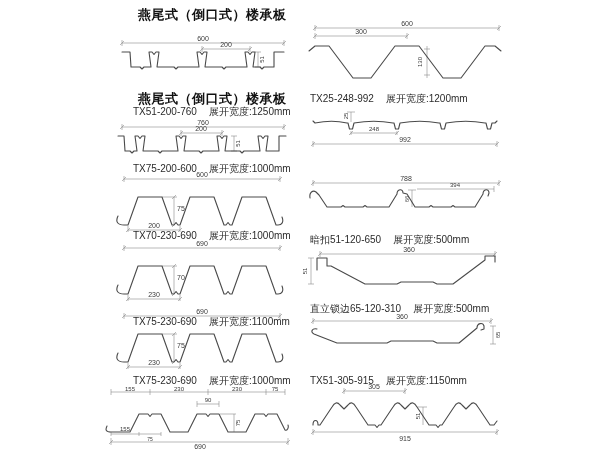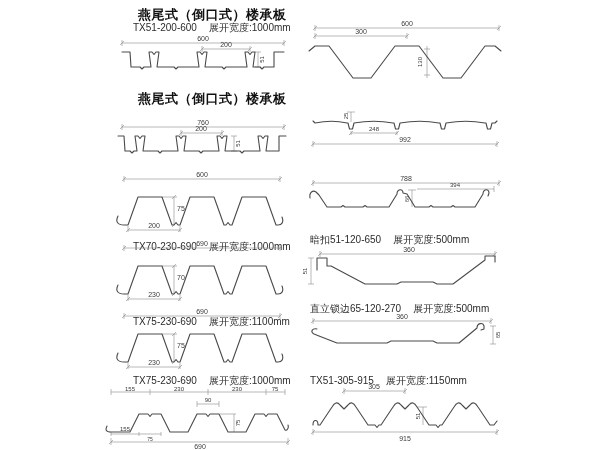--- a/index.html
+++ b/index.html
@@ -17,55 +17,58 @@
   .t6{font-size:6px;text-anchor:middle;}
   .t5{font-size:5px;text-anchor:middle;}
   .tl{font-size:7px;text-anchor:start;}
 </style>
 </head>
 <body>
 
 <div id="canvas">
 
   <div class="sec hdr" style="left:138px;top:6px;">燕尾式（倒口式）楼承板</div>
-  <div class="sec sub" style="left:133px;top:21px;">
-    <span class="model">TX51-200-600</span><span>展开宽度:1000mm</span>
-  </div>
   <svg style="left:112px;top:36px;" width="185" height="42" viewBox="0 0 185 42">
     <path class="d" d="M10,4 V10 M172,4 V10 M10,7 H172 M8,9 l4,-4 M170,9 l4,-4"></path>
     <text class="t" x="91" y="5">600</text>
     <path class="d" d="M90,10 V16 M138,10 V16 M90,13 H138 M88,15 l4,-4 M136,15 l4,-4"></path>
     <text class="t" x="114" y="11">200</text>
     <path class="d" d="M143,16 H149 M143,31 H149 M146,16 V31"></path>
     <text class="t6" transform="rotate(-90 152 23.5)" x="152" y="23.5">51</text>
     <path class="p" d="M10,16 H18 L19,31 H28 l2,2 l2,-2 H39 L37,16 H40 l2,2.5 l2,-2.5 H47 L45,31 H62 l2,2 l2,-2 H87 L85,16 H88 l2,2.5 l2,-2.5 H95 L93,31 H110 l2,2 l2,-2 H135 L133,16 H136 l2,2.5 l2,-2.5 H143 L141,31 H148 l2,2 l2,-2 H162 V16 H172"></path>
   </svg>
 
   <div class="sec hdr" style="left:138px;top:90px;">燕尾式（倒口式）楼承板</div>
+  <div class="sec sub" style="left:133px;top:105px;">
+    <span class="model">TX51-200-760</span><span>展开宽度:1250mm</span>
+  </div>
   <svg style="left:112px;top:120px;" width="185" height="42" viewBox="0 0 185 42">
     <path class="d" d="M10,4 V10 M172,4 V10 M10,7 H172 M8,9 l4,-4 M170,9 l4,-4"></path>
     <text class="t" x="91" y="5">760</text>
     <path class="d" d="M69,10 V16 M110,10 V16 M69,13 H110 M67,15 l4,-4 M108,15 l4,-4"></path>
     <text class="t" x="89" y="11">200</text>
     <path class="d" d="M119,16 H125 M119,31 H125 M122,16 V31"></path>
     <text class="t6" transform="rotate(-90 128 23.5)" x="128" y="23.5">51</text>
     <path class="p" d="M6,16 H12 L13,31 H18 l2,2 l2,-2 H25 L23,16 H26 l2,2.5 l2,-2.5 H33 L31,31 H46 l2,2 l2,-2 H66 L64,16 H67 l2,2.5 l2,-2.5 H74 L72,31 H87 l2,2 l2,-2 H107 L105,16 H108 l2,2.5 l2,-2.5 H115 L113,31 H128 l2,2 l2,-2 H148 L146,16 H149 l2,2.5 l2,-2.5 H156 L154,31 H167 V16 H174"></path>
   </svg>
 
+  <div class="sec sub" style="left:133px;top:162px;">
+    <span class="model">TX75-200-600</span><span>展开宽度:1000mm</span>
+  </div>
   <svg style="left:110px;top:172px;" width="185" height="64" viewBox="0 0 185 64">
     <path class="d" d="M14,4 V10 M170,4 V10 M14,7 H170 M12,9 l4,-4 M168,9 l4,-4"></path>
     <text class="t" x="92" y="5">600</text>
     <path class="d" d="M52,25 H67 M64,25 V53 M62,27 l4,-4 M62,55 l4,-4"></path>
     <text class="tl" x="67" y="39">75</text>
     <path class="d" d="M18,54 V60 M70,54 V60 M18,58 H70 M16,60 l4,-4 M68,60 l4,-4"></path>
     <text class="t" x="44" y="56">200</text>
     <path class="p" d="M8,44 C5,50 8,53 14,53 H18 L28,25 H52 L62,53 H64 l2,-2.5 l2,2.5 H70 L80,25 H104 L114,53 H116 l2,-2.5 l2,2.5 H122 L132,25 H156 L166,53 H168 C172,53 174,50 172,45"></path>
   </svg>
 
-  <div class="sec sub" style="left:133px;top:240px;">
+  <div class="sec sub" style="left:133px;top:229px;">
     <span class="model">TX70-230-690</span><span>展开宽度:1000mm</span>
   </div>
   <svg style="left:110px;top:241px;" width="185" height="64" viewBox="0 0 185 64">
     <path class="d" d="M14,4 V10 M170,4 V10 M14,7 H170 M12,9 l4,-4 M168,9 l4,-4"></path>
     <text class="t" x="92" y="5">690</text>
     <path class="d" d="M52,25 H67 M64,25 V53 M62,27 l4,-4 M62,55 l4,-4"></path>
     <text class="tl" x="67" y="39">70</text>
     <path class="d" d="M18,54 V60 M70,54 V60 M18,58 H70 M16,60 l4,-4 M68,60 l4,-4"></path>
     <text class="t" x="44" y="56">230</text>
     <path class="p" d="M8,44 C5,50 8,53 14,53 H18 L28,25 H52 L62,53 H64 l2,-2.5 l2,2.5 H70 L80,25 H104 L114,53 H116 l2,-2.5 l2,2.5 H122 L132,25 H156 L166,53 H168 C172,53 174,50 172,45"></path>
@@ -108,20 +111,23 @@
   <svg style="left:305px;top:20px;" width="200" height="62" viewBox="0 0 200 62">
     <path class="d" d="M10,5 V11 M194,5 V11 M10,8 H194 M8,10 l4,-4 M192,10 l4,-4"></path>
     <text class="t" x="102" y="6">600</text>
     <path class="d" d="M10,13 V19 M102,13 V19 M10,16 H102 M8,18 l4,-4 M100,18 l4,-4"></path>
     <text class="t" x="56" y="14">300</text>
     <path class="d" d="M122,26 V58 M119,29 h6 M119,55 h6"></path>
     <text class="t6" transform="rotate(-90 117 42)" x="117" y="42">130</text>
     <path class="p" d="M4,31 L10,26 H24 L48,58 H66 L90,26 H114 L138,58 H156 L180,26 H190 L196,31"></path>
   </svg>
 
+  <div class="sec sub" style="left:310px;top:92px;">
+    <span class="model">TX25-248-992</span><span>展开宽度:1200mm</span>
+  </div>
   <svg style="left:305px;top:102px;" width="200" height="48" viewBox="0 0 200 48">
     <path class="d" d="M42,10 H50 M46,10 V20"></path>
     <text class="t6" transform="rotate(-90 43 14)" x="43" y="14">25</text>
     <path class="d" d="M46,29 V33 M92,29 V33 M46,31 H92 M44,33 l4,-4 M90,33 l4,-4"></path>
     <text class="t6" x="69" y="29">248</text>
     <path class="d" d="M8,39 V45 M192,39 V45 M8,42 H192 M6,44 l4,-4 M190,44 l4,-4"></path>
     <text class="t" x="100" y="40">992</text>
     <path class="p" d="M8,19 L10,21 Q27,17.5 42,21 L43,21 L44.5,27 H47.5 L49,21 Q69,17.5 88,21 L89,21 L90.5,27 H93.5 L95,21 Q115,17.5 134,21 L135,21 L136.5,27 H139.5 L141,21 Q161,17.5 180,21 L181,21 L182.5,27 H185.5 L187,21 L190,21 L192,19"></path>
   </svg>
 
@@ -140,21 +146,21 @@
   </div>
   <svg style="left:303px;top:244px;" width="205" height="46" viewBox="0 0 205 46">
     <path class="d" d="M17,7 V13 M192,7 V13 M17,10 H192 M15,12 l4,-4 M190,12 l4,-4"></path>
     <text class="t" x="106" y="8">360</text>
     <path class="d" d="M5,14 H11 M5,40 H11 M8,14 V40"></path>
     <text class="t6" transform="rotate(-90 4 27)" x="4" y="27">51</text>
     <path class="p" d="M14,26 V14 H24 V22 H28 L62,40 H94 L98,38 H130 L134,40 H150 L182,16 L182,12 H192 L192,18"></path>
   </svg>
 
   <div class="sec sub" style="left:310px;top:302px;">
-    <span class="model">直立锁边65-120-270</span><span>展开宽度:500mm</span>
+    <span class="model">直立锁边65-120-310</span><span>展开宽度:500mm</span>
   </div>
   <svg style="left:305px;top:312px;" width="200" height="40" viewBox="0 0 200 40">
     <path class="d" d="M8,6 V12 M186,6 V12 M8,9 H186 M6,11 l4,-4 M184,11 l4,-4"></path>
     <text class="t" x="97" y="7">360</text>
     <path class="d" d="M185,14 H191 M185,32 H191 M188,14 V32"></path>
     <text class="t6" transform="rotate(-90 195 23)" x="195" y="23">65</text>
     <path class="p" d="M12,17 C7,16 5,20 9,22 L14,24 L32,31 H82 L86,29 H128 L132,31 H154 L172,16 C172,11 178,10 179,14 L179,17 L176,18"></path>
   </svg>
 
   <div class="sec sub" style="left:310px;top:374px;">

